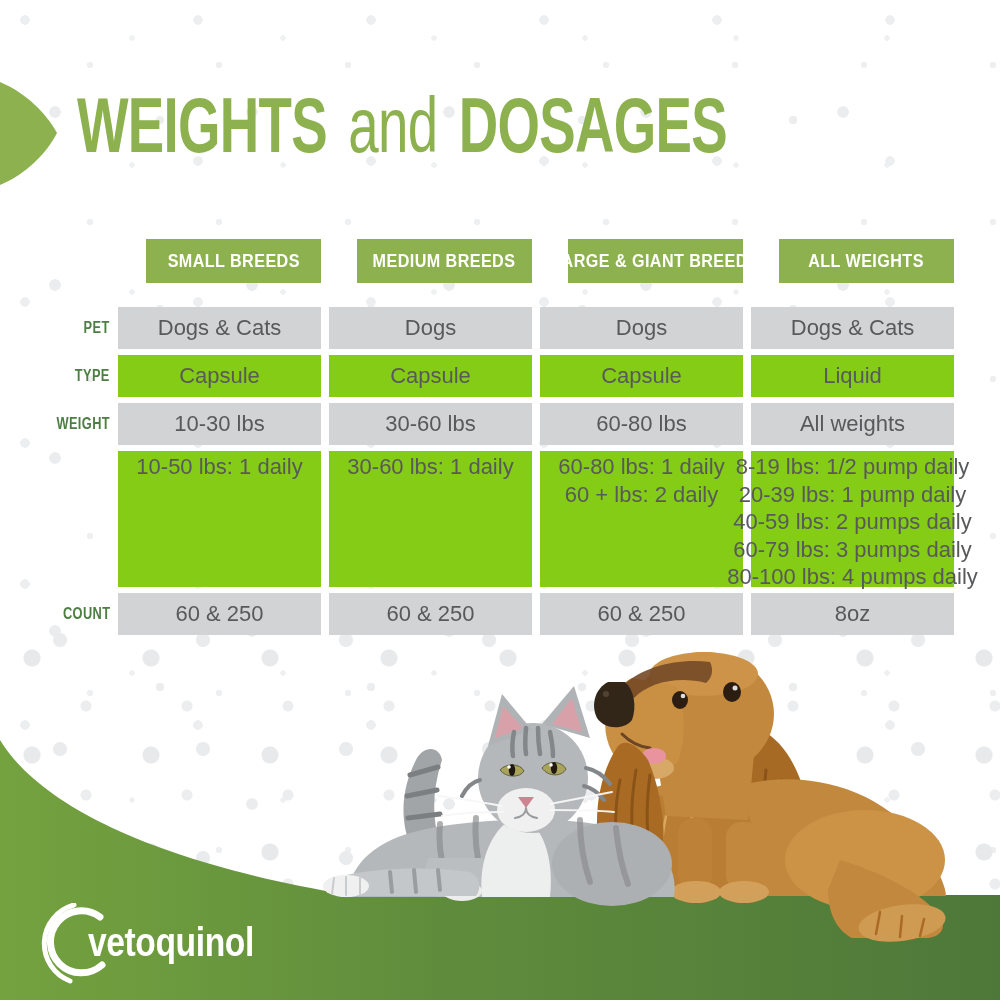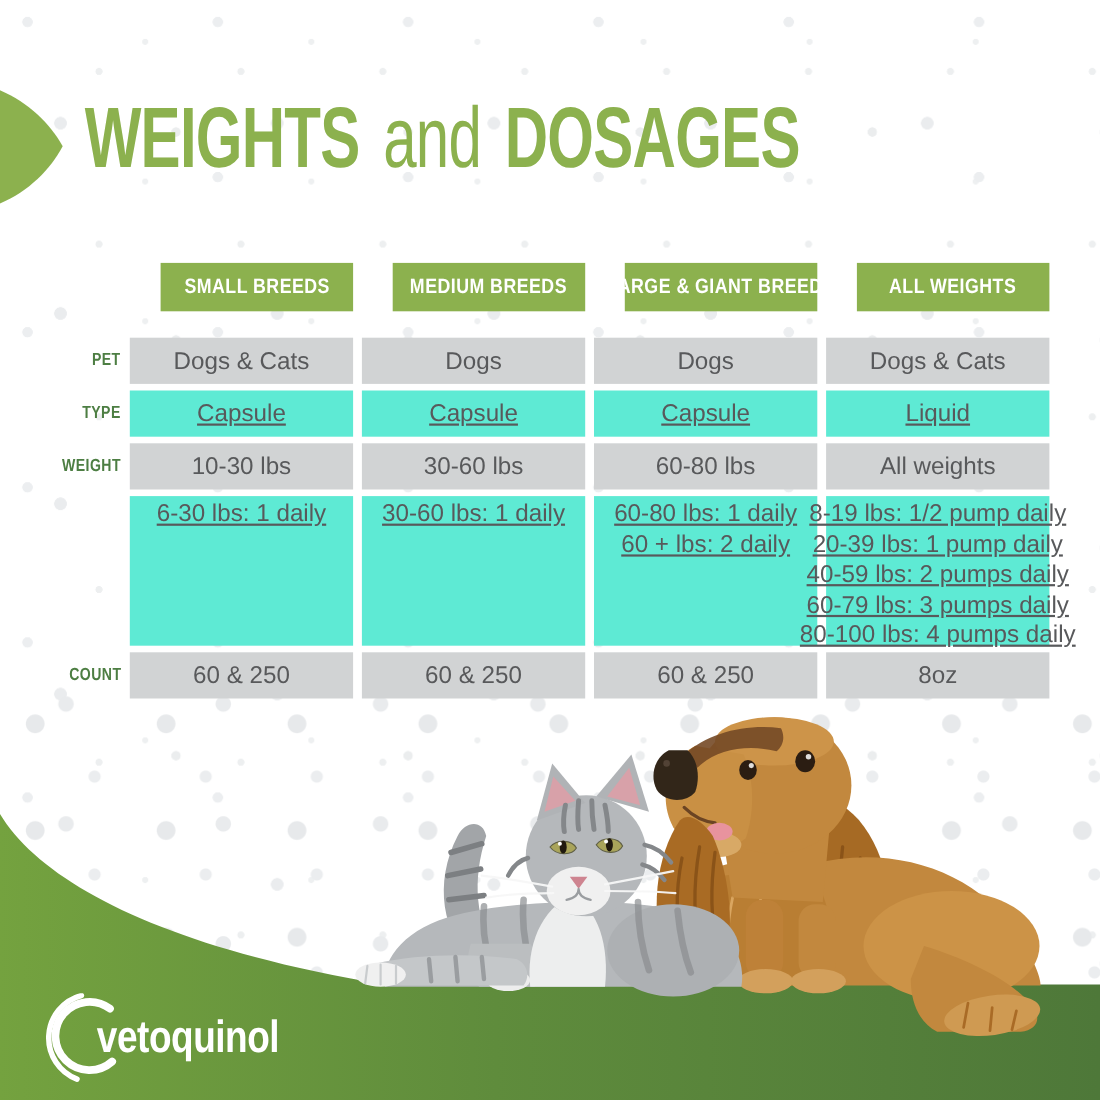--- a/index.html
+++ b/index.html
@@ -54,21 +54,21 @@
     color:#4D7E43;font-size:16px;font-weight:bold;letter-spacing:0.5px;
     display:flex;align-items:center;justify-content:flex-end;
   }
   .rowlabel span{transform:scaleX(0.80);transform-origin:right center;white-space:nowrap;}
   .rowlabel.top{align-items:flex-start;padding-top:8px;}
   .cell{
     color:#58595B;font-size:22px;
     display:flex;align-items:center;justify-content:center;text-align:center;
   }
   .cell.dark{background:#D1D3D4;}
-  .cell.light{background:#5eead4;text-decoration:underline;}
+  .cell.light{background:#84cc16;}
   .cell.multiline{flex-direction:column;align-items:center;justify-content:flex-start;padding-top:2px;}
   .cell.multiline .line{line-height:27.5px;white-space:nowrap;}
   
   .r1{grid-row:1;margin-left:28px;} .r3{grid-row:3;} .r4{grid-row:4;} .r5{grid-row:5;} .r6{grid-row:6;} .r7{grid-row:7;}
   .c1{grid-column:1;} .c2{grid-column:2;} .c3{grid-column:3;} .c4{grid-column:4;} .c5{grid-column:5;}
   
   .wave-svg{position:absolute;left:0;top:735px;width:1000px;height:265px;}
   .animals-svg{position:absolute;left:280px;top:620px;width:680px;height:332px;}
   .logo{position:absolute;left:28px;top:903px;width:260px;height:84px;}
   .logo text{
@@ -125,21 +125,21 @@
 
   <div class="rowlabel r5 c1">
       <span>WEIGHT</span>
     </div>
   <div class="cell dark r5 c2">10-30 lbs</div>
   <div class="cell dark r5 c3">30-60 lbs</div>
   <div class="cell dark r5 c4">60-80 lbs</div>
   <div class="cell dark r5 c5">All weights</div>
 
   <div class="cell light multiline r6 c2">
-    <div class="line">6-30 lbs: 1 daily</div>
+    <div class="line">10-50 lbs: 1 daily</div>
   </div>
   <div class="cell light multiline r6 c3">
     <div class="line">30-60 lbs: 1 daily</div>
   </div>
   <div class="cell light multiline r6 c4">
     <div class="line">60-80 lbs: 1 daily</div>
     <div class="line">60 + lbs: 2 daily</div>
   </div>
   <div class="cell light multiline r6 c5">
     <div class="line">8-19 lbs: 1/2 pump daily</div>

